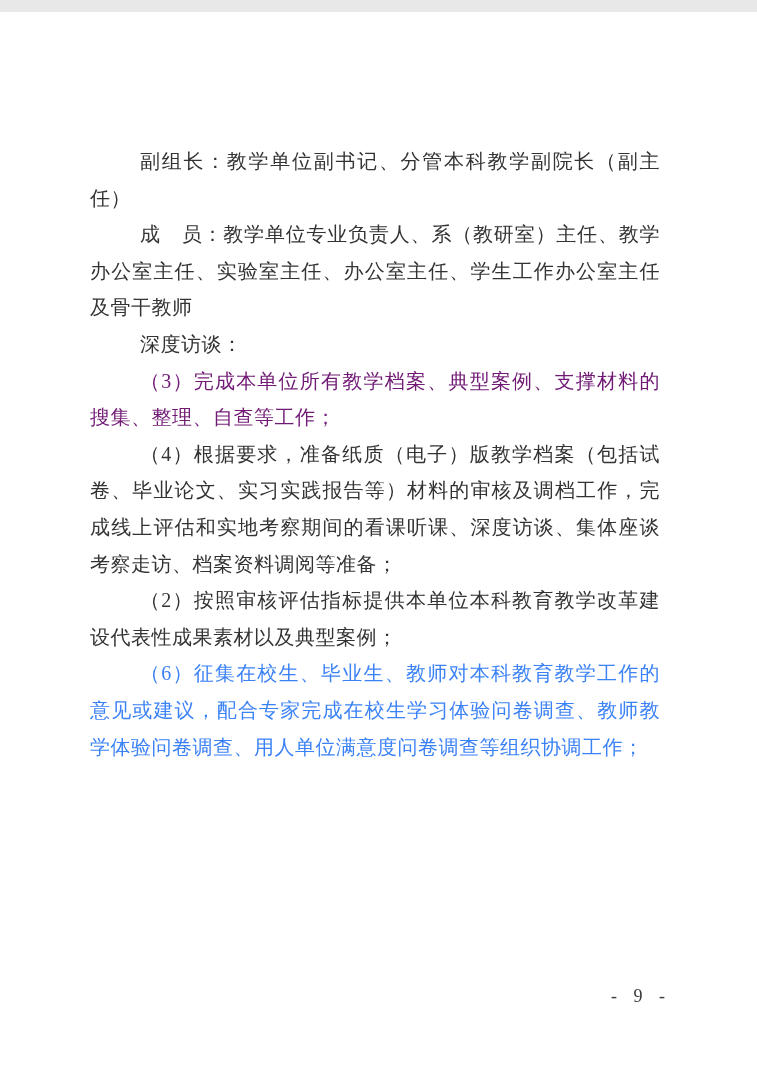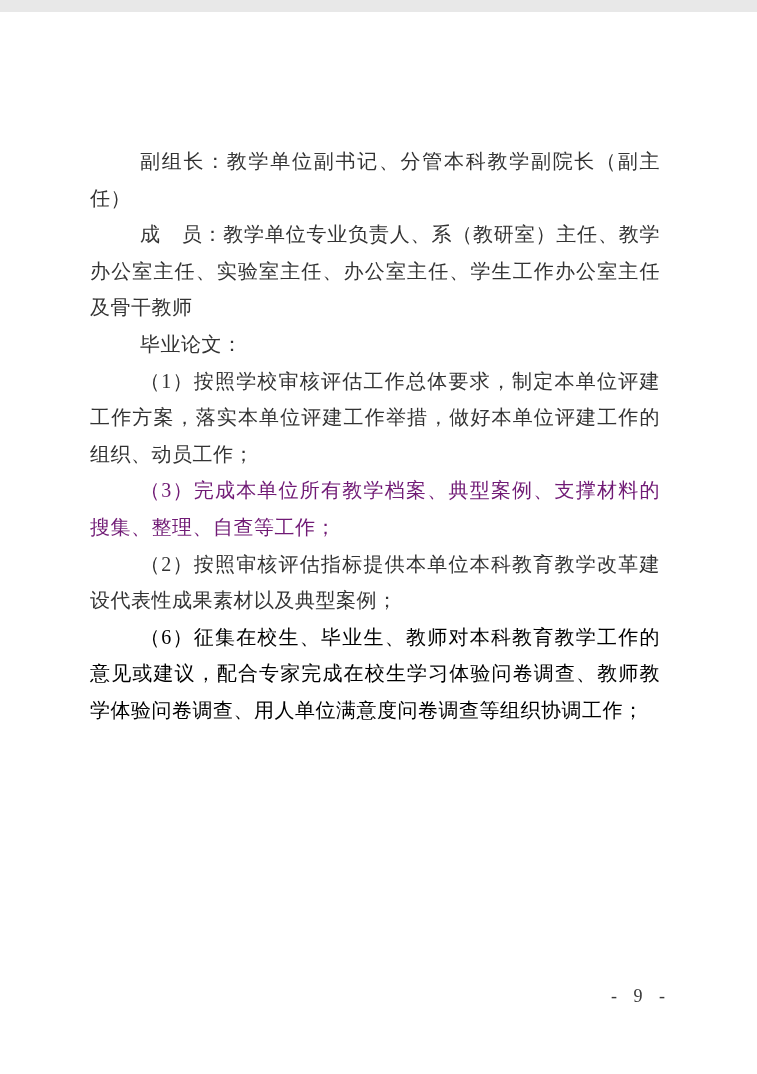--- a/index.html
+++ b/index.html
@@ -45,20 +45,20 @@
     font-family: "Liberation Serif", "DejaVu Serif", serif;
   }
 </style>
 </head>
 <body>
 
 <div class="page" style="background: rgb(255, 255, 255);">
   <div class="text-block">
       <p style="color: rgb(51, 51, 51);">副组长：教学单位副书记、分管本科教学副院长（副主任）</p>
       <p style="color: rgb(51, 51, 51);">成　员：教学单位专业负责人、系（教研室）主任、教学办公室主任、实验室主任、办公室主任、学生工作办公室主任及骨干教师</p>
-      <p style="color: rgb(51, 51, 51);">毕业论文：</p>
-      <p style="color: rgb(51, 51, 51);">（1）按照学校审核评估工作总体要求，制定本单位评建工作方案，落实本单位评建工作举措，做好本单位评建工作的组织、动员工作；</p>
+      <p style="color: rgb(51, 51, 51);">深度访谈：</p>
       <p style="color: #701a75;">（3）完成本单位所有教学档案、典型案例、支撑材料的搜集、整理、自查等工作；</p>
+      <p style="color: rgb(51, 51, 51);">（4）根据要求，准备纸质（电子）版教学档案（包括试卷、毕业论文、实习实践报告等）材料的审核及调档工作，完成线上评估和实地考察期间的看课听课、深度访谈、集体座谈考察走访、档案资料调阅等准备；</p>
       <p style="color: rgb(51, 51, 51);">（2）按照审核评估指标提供本单位本科教育教学改革建设代表性成果素材以及典型案例；</p>
-      <p style="color: #000000;">（6）征集在校生、毕业生、教师对本科教育教学工作的意见或建议，配合专家完成在校生学习体验问卷调查、教师教学体验问卷调查、用人单位满意度问卷调查等组织协调工作；</p>
+      <p style="color: #3b82f6;">（6）征集在校生、毕业生、教师对本科教育教学工作的意见或建议，配合专家完成在校生学习体验问卷调查、教师教学体验问卷调查、用人单位满意度问卷调查等组织协调工作；</p>
     </div>
   <div class="footer">- 9 -</div>
 </div>
 
 </body></html>

